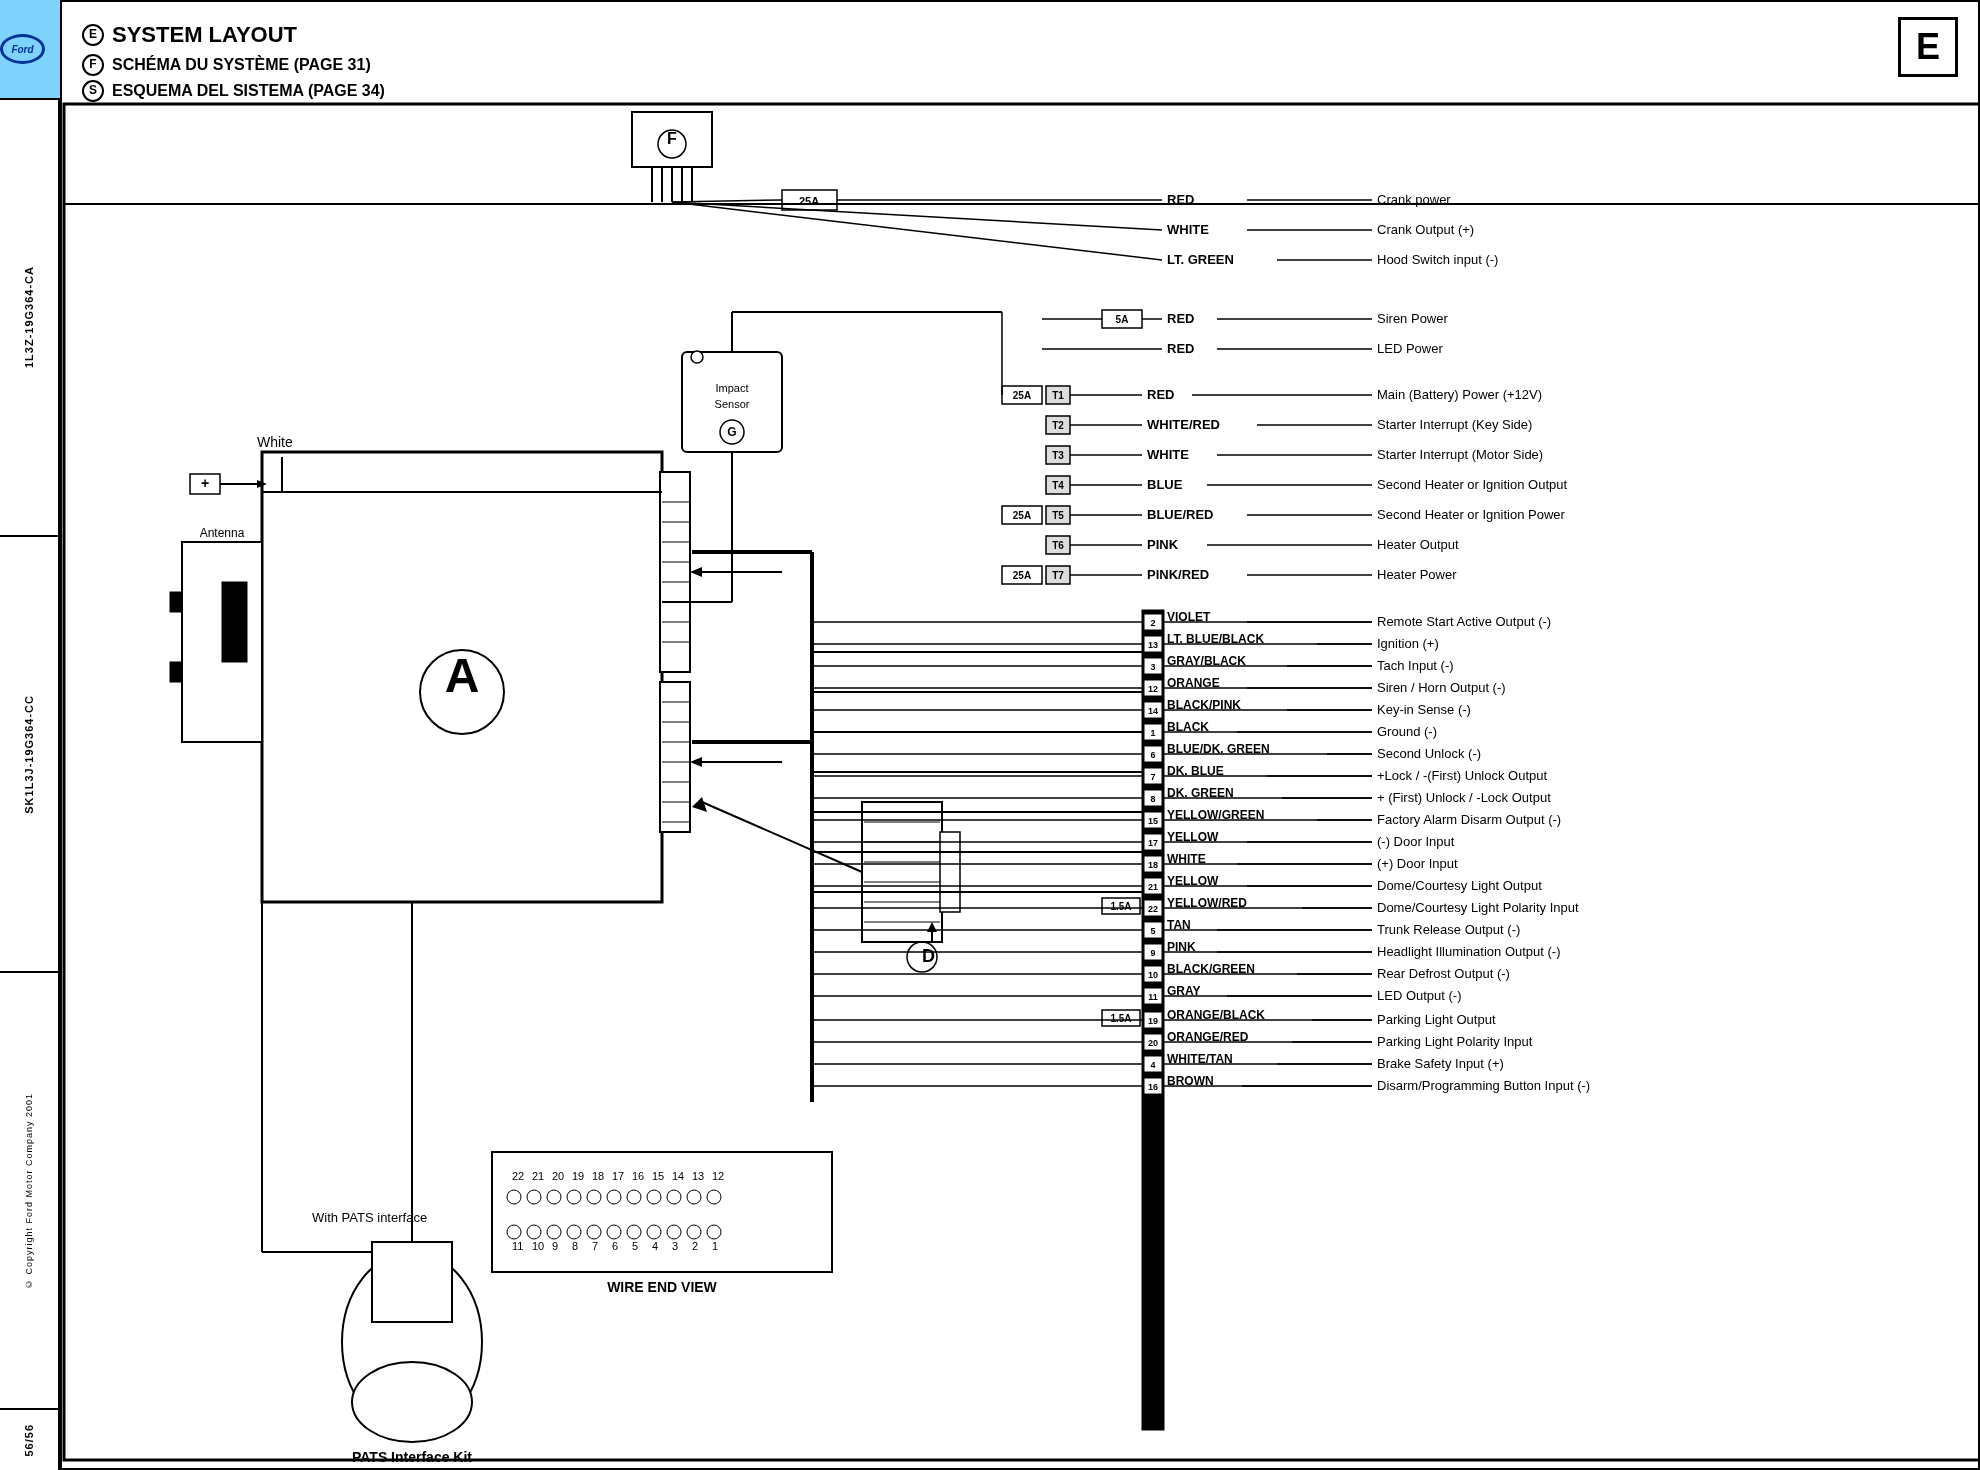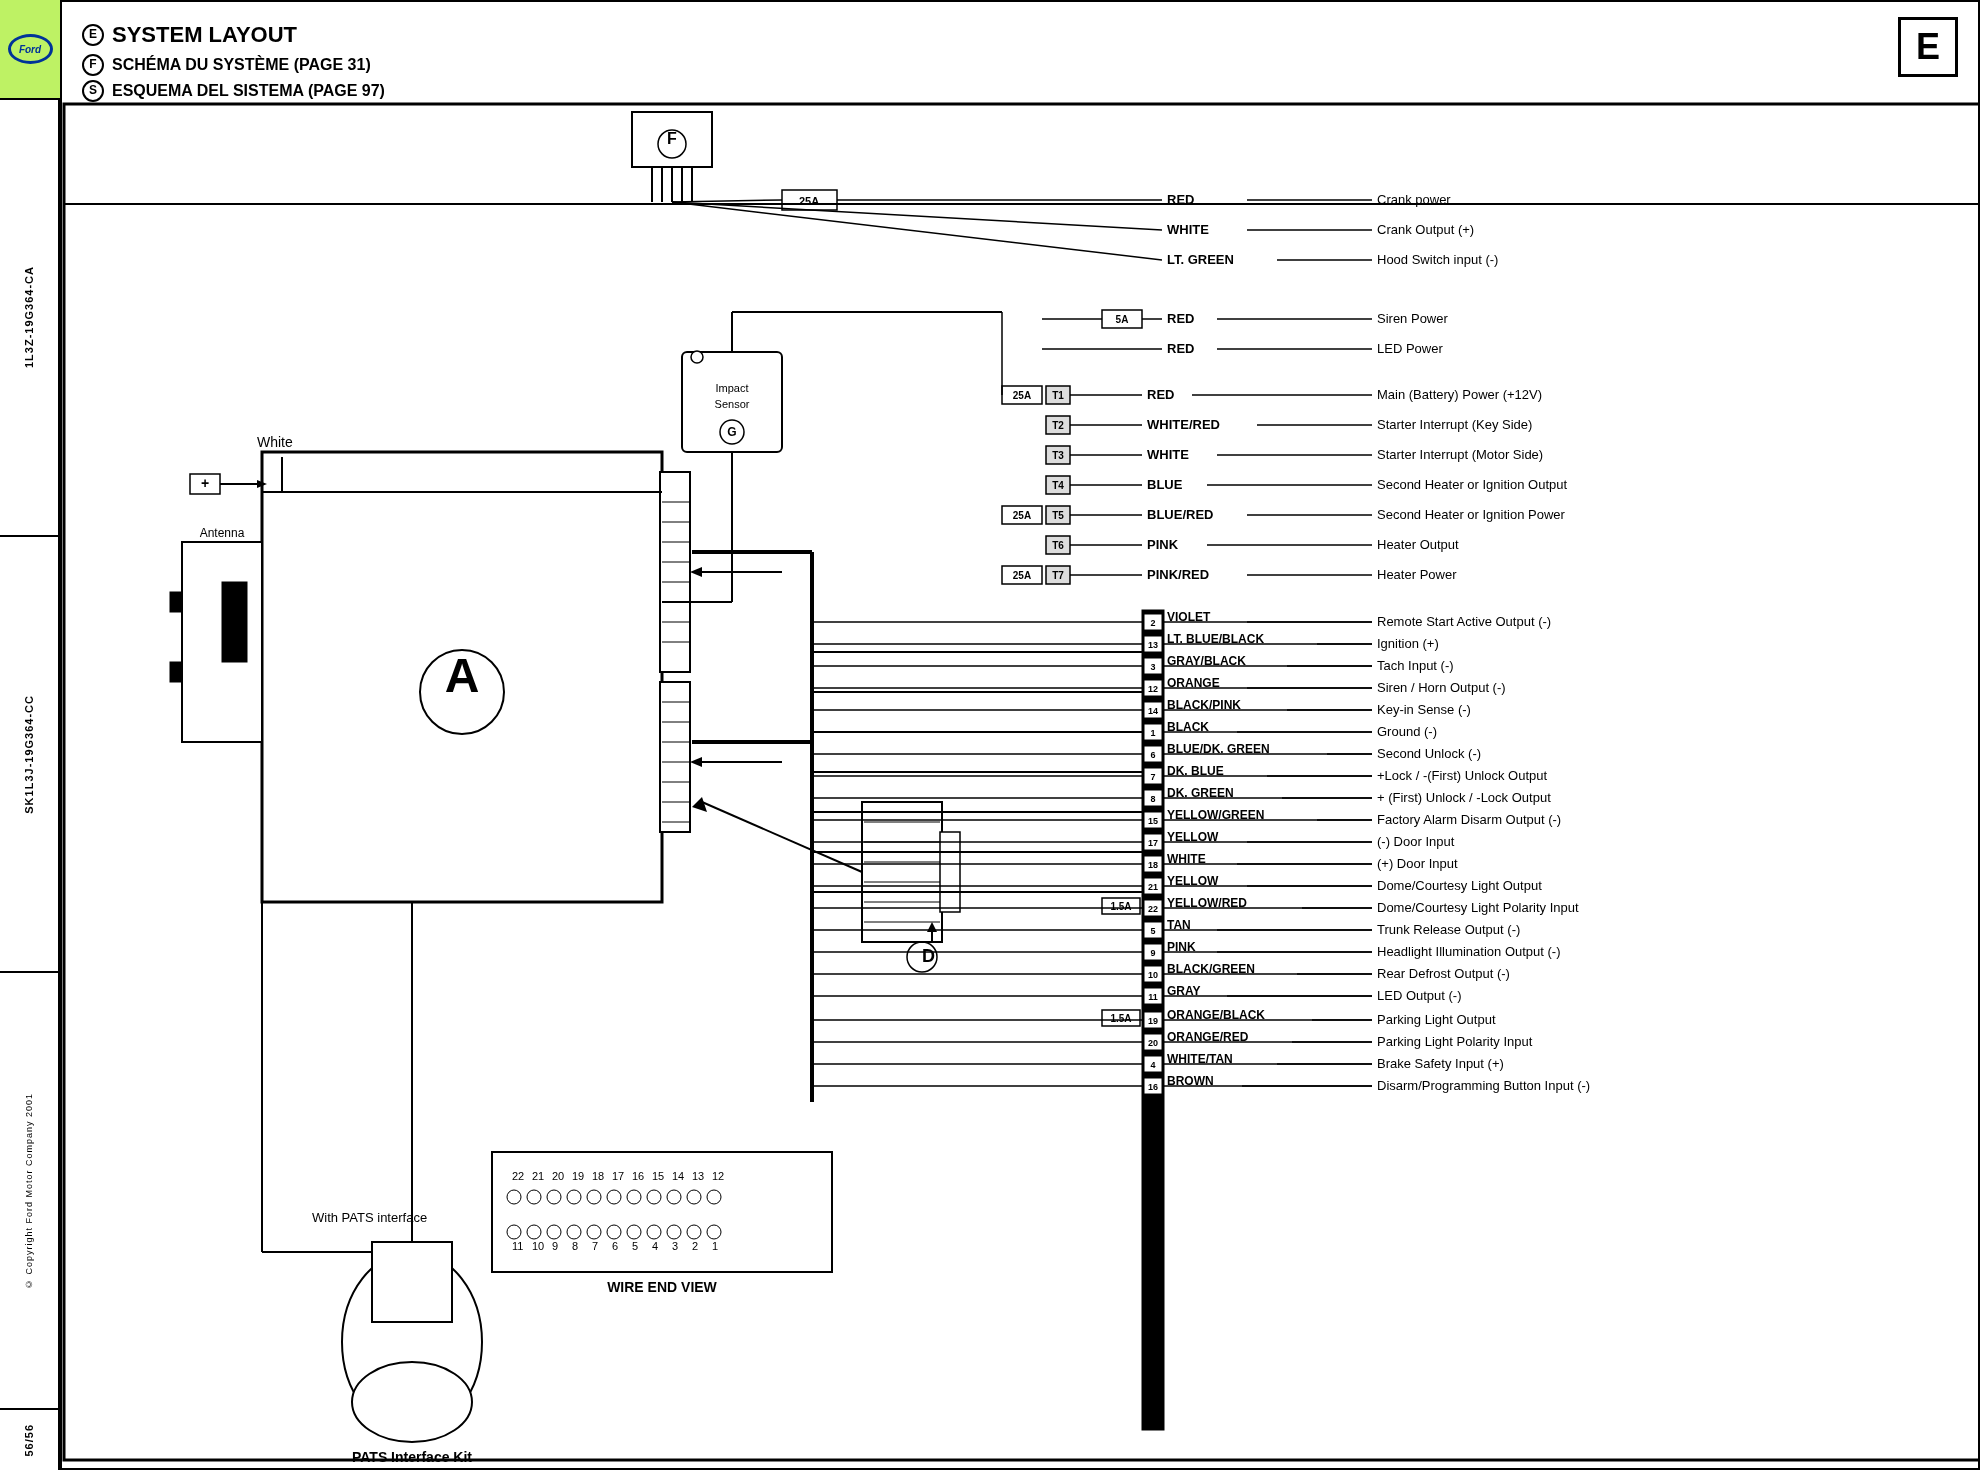--- a/index.html
+++ b/index.html
@@ -23,22 +23,22 @@
       display: flex;
       flex-direction: column;
     }
 
     .sidebar-logo {
       width: 60px;
       height: 100px;
       border-bottom: 2px solid #000;
       display: flex;
       align-items: center;
-      justify-content: center;
-      background: #bef264;
+      justify-content: flex-start;
+      background: #7dd3fc;
     }
 
     .ford-oval {
       width: 45px;
       height: 30px;
       border: 3px solid #003399;
       border-radius: 50%;
       display: flex;
       align-items: center;
       justify-content: center;
@@ -175,21 +175,21 @@
     <div class="header-title">
       <span class="circle-letter">E</span>
       <span>SYSTEM LAYOUT</span>
     </div>
     <div class="header-subtitle">
       <span class="circle-letter">F</span>
       <span>SCHÉMA DU SYSTÈME (PAGE 31)</span>
     </div>
     <div class="header-subtitle">
       <span class="circle-letter">S</span>
-      <span>ESQUEMA DEL SISTEMA (PAGE 97)</span>
+      <span>ESQUEMA DEL SISTEMA (PAGE 34)</span>
     </div>
   </div>
 
   <div class="e-box">
     <span>E</span>
   </div>
 
   <svg class="diagram-svg" viewBox="0 0 1920 1360" xmlns="http://www.w3.org/2000/svg" style="font-family: Arial, Helvetica, sans-serif;">
 
     <rect x="570" y="10" width="80" height="55" fill="white" stroke="black" stroke-width="2"></rect>

